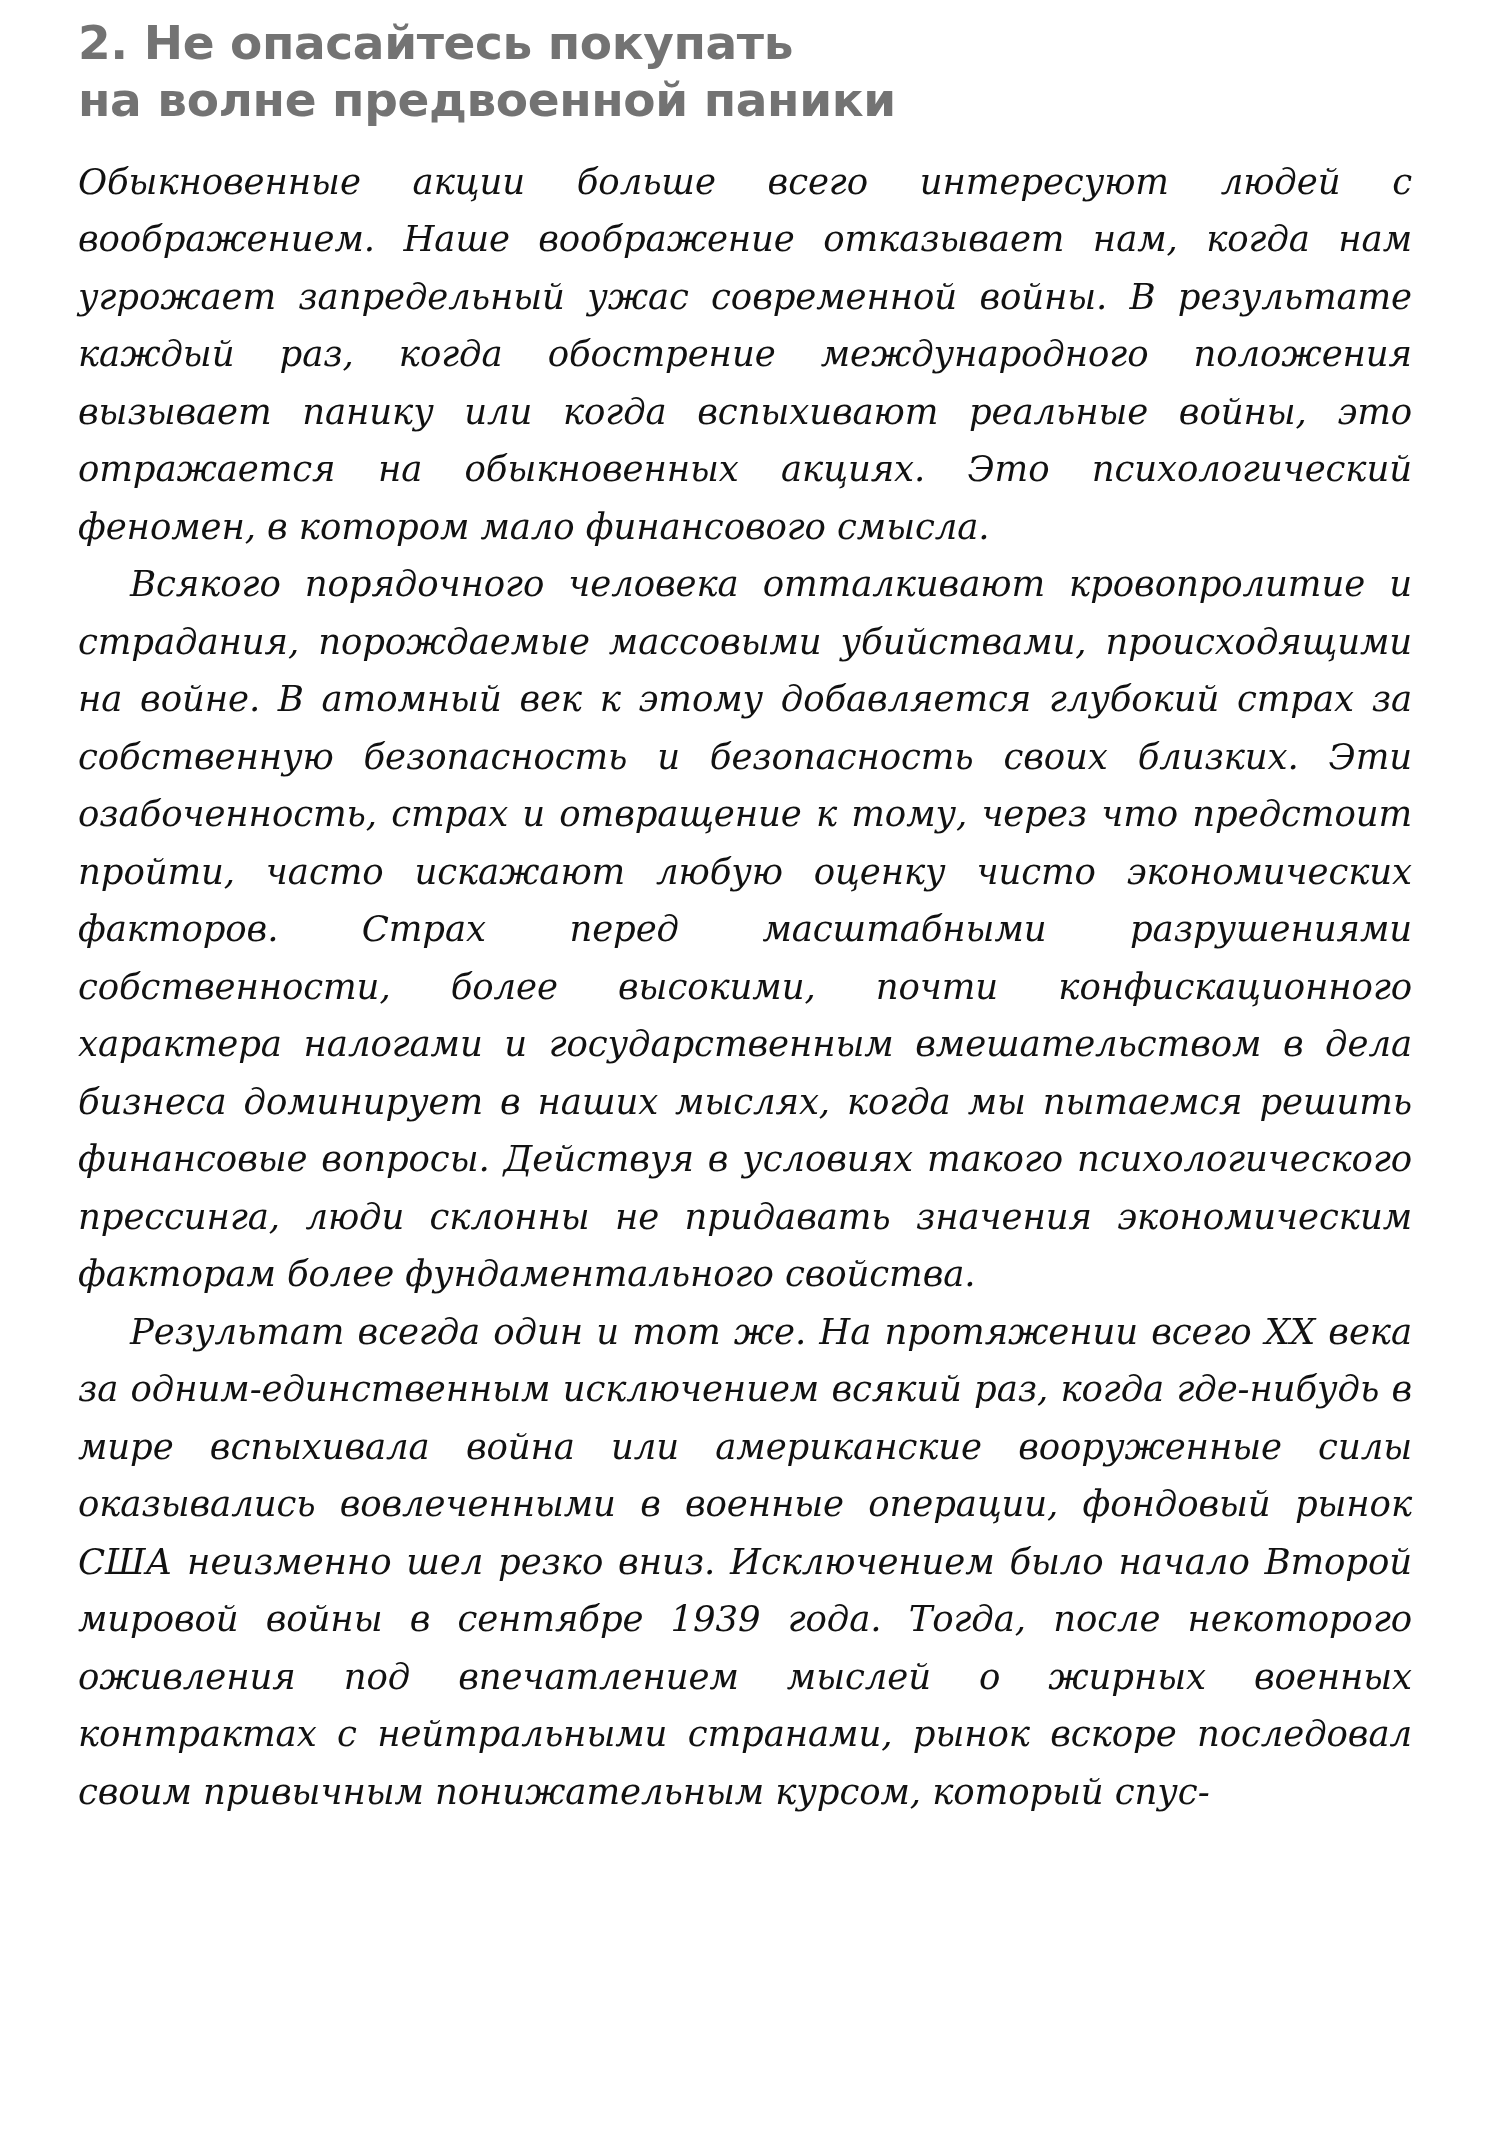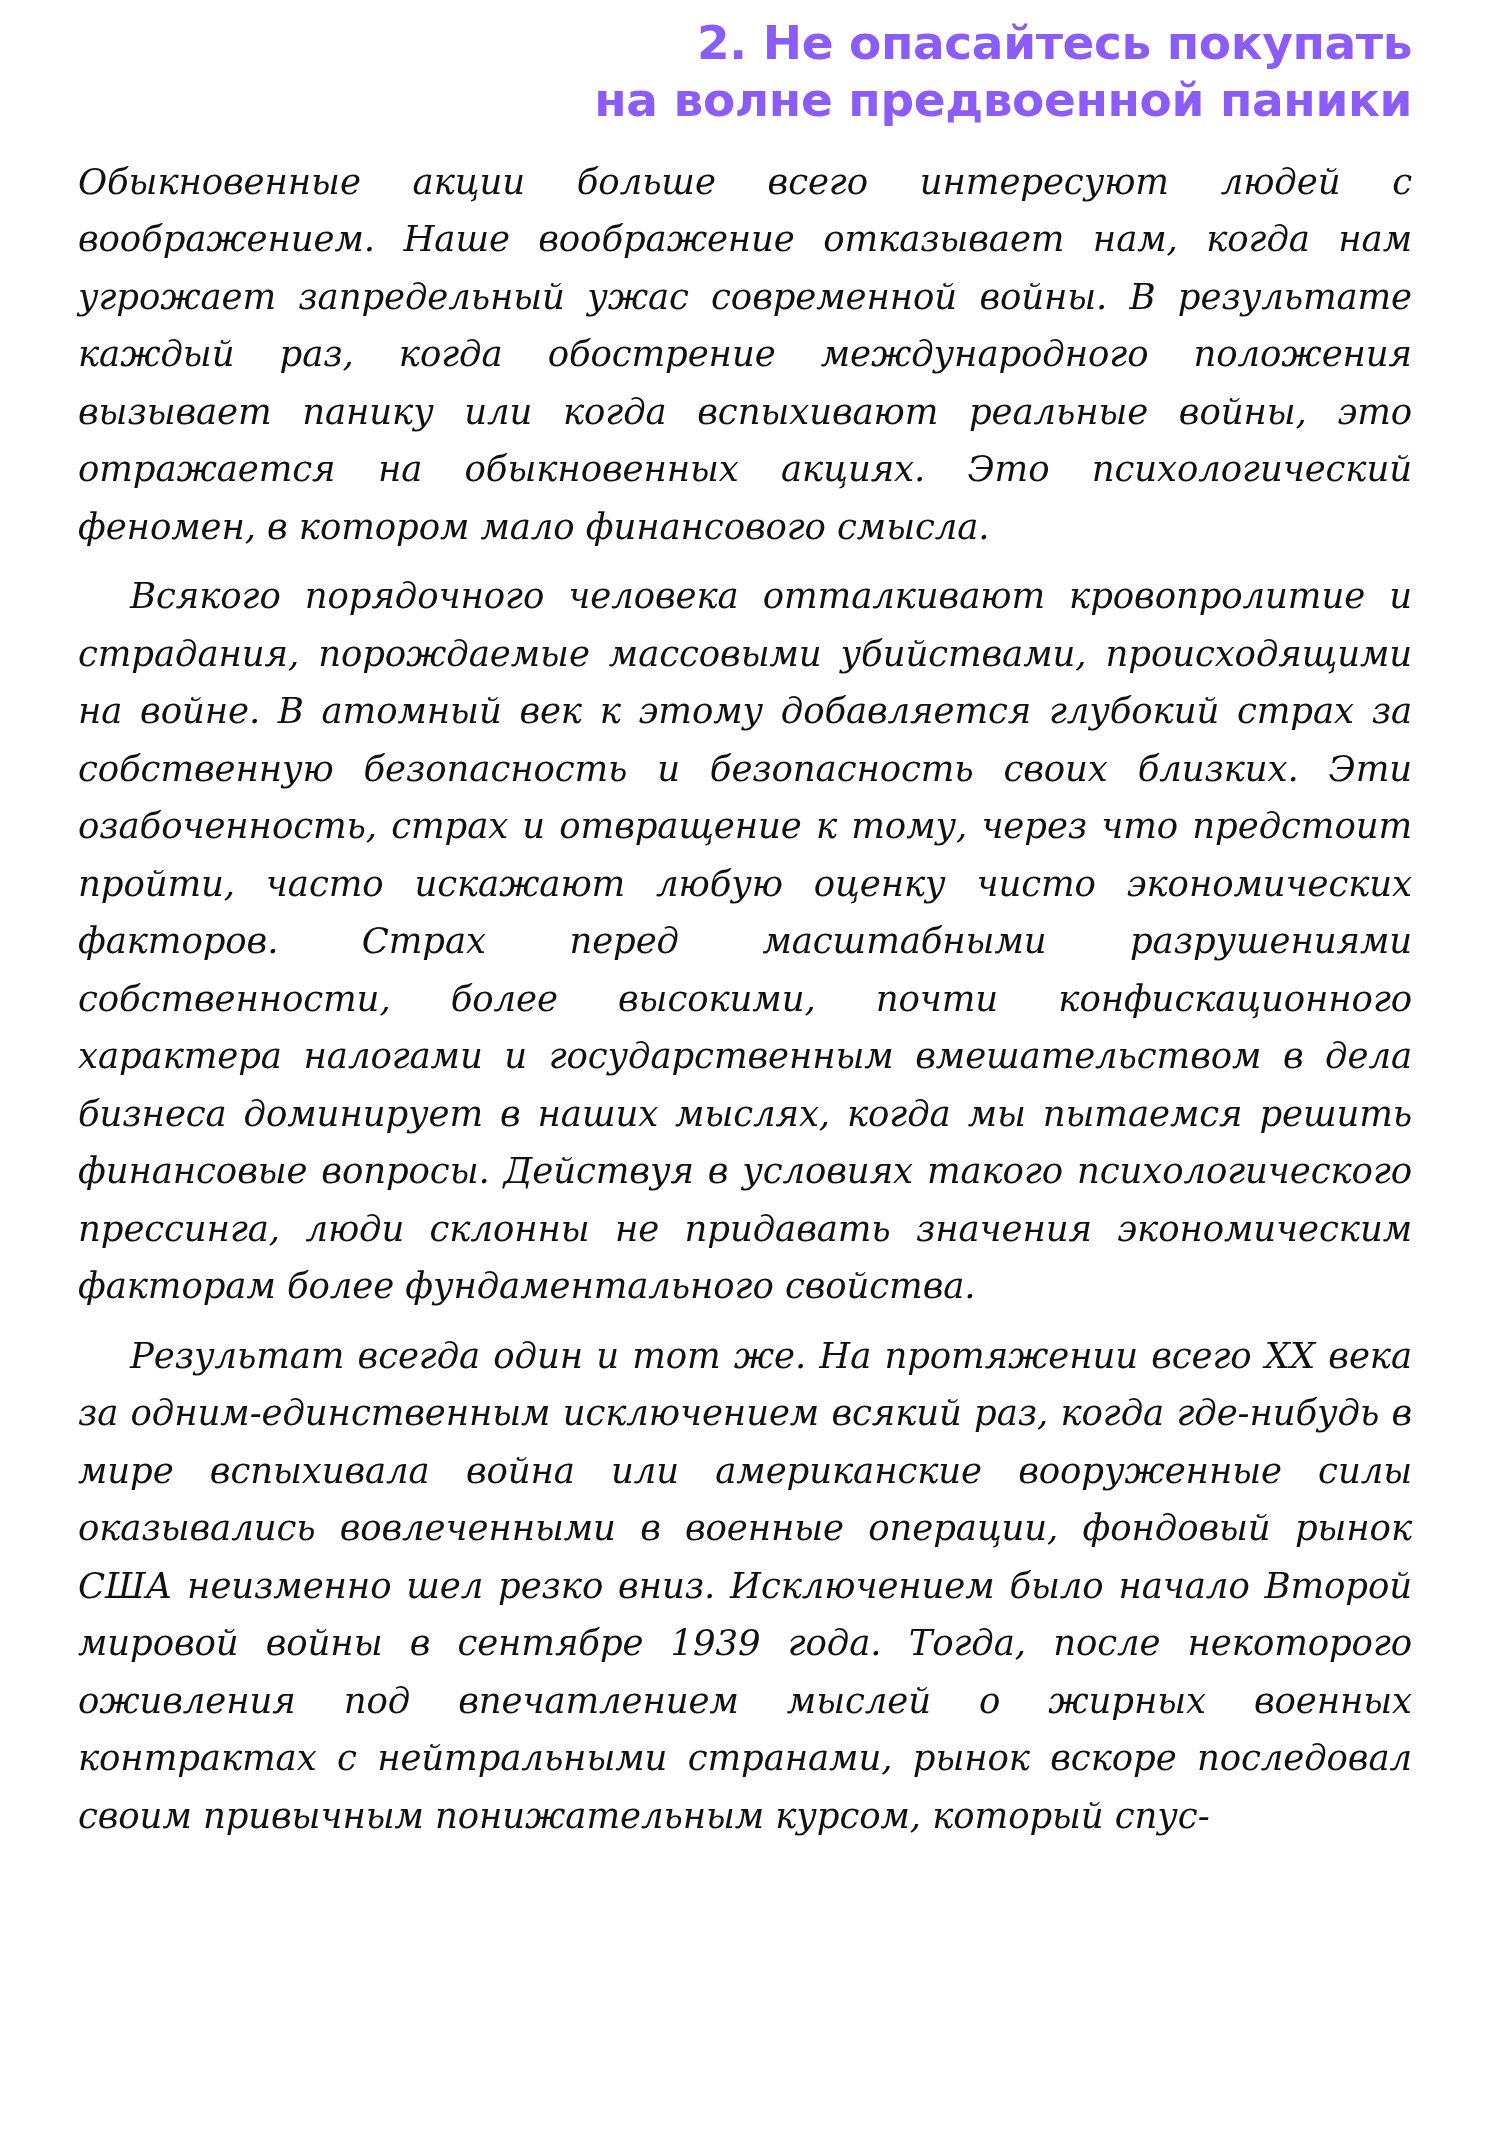--- a/index.html
+++ b/index.html
@@ -20,39 +20,38 @@
     height: 2134px;
     padding: 14px 92px 0 78px;
     background: #ffffff;
   }
   .chapter-heading {
     font-family: "DejaVu Sans", sans-serif;
     font-weight: bold;
     font-size: 47px;
     line-height: 1.22;
     letter-spacing: -0.4px;
-    color: #8b5cf6;
+    color: #737373;
     margin: 0 0 24px 0;
     white-space: pre-line;
-    text-align: right;
   }
   .body-text {
     font-family: "DejaVu Serif", serif;
     font-size: 35.5px;
     line-height: 57.5px;
     text-align: justify;
     text-justify: inter-word;
     color: #111111;
     margin: 0;
     letter-spacing: -0.1px;
     hyphens: manual;
     font-style: italic;
   }
   .body-text + .body-text {
-    margin-top: 12px;
+    margin-top: 0;
   }
   .indent {
     text-indent: 52px;
   }
   .last-para {
     
   }
 </style>
 </head>
 <body>

